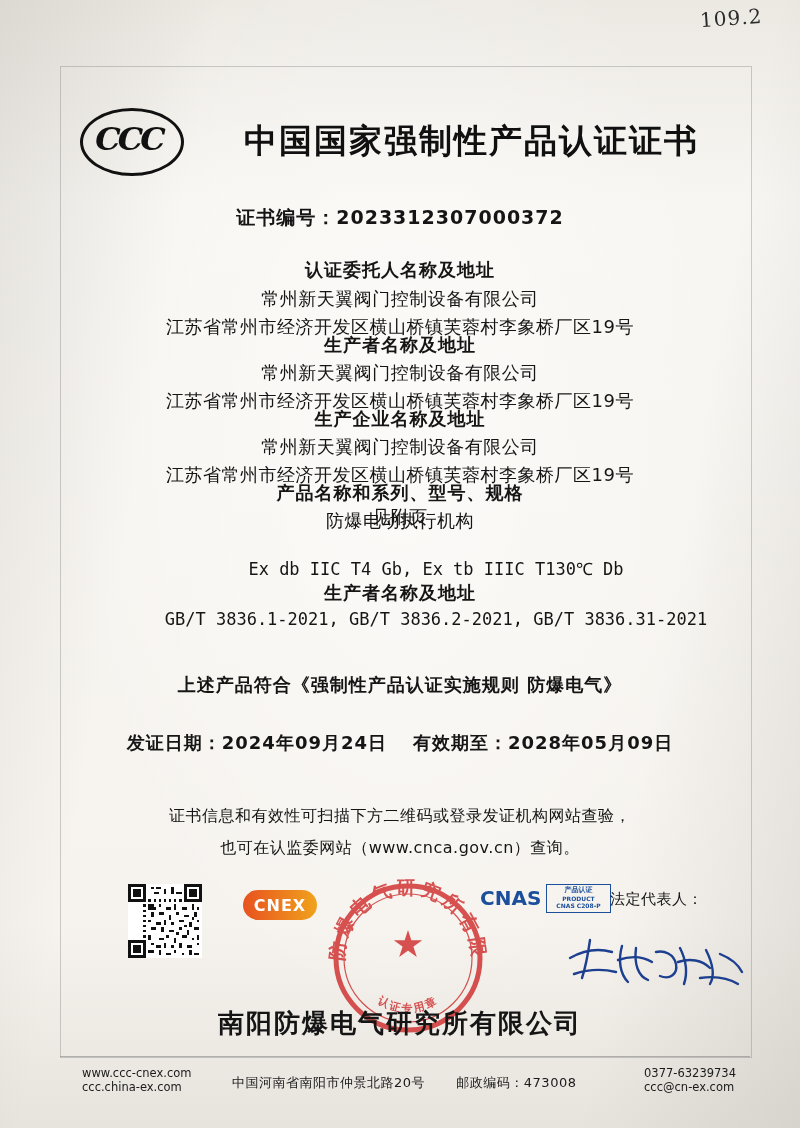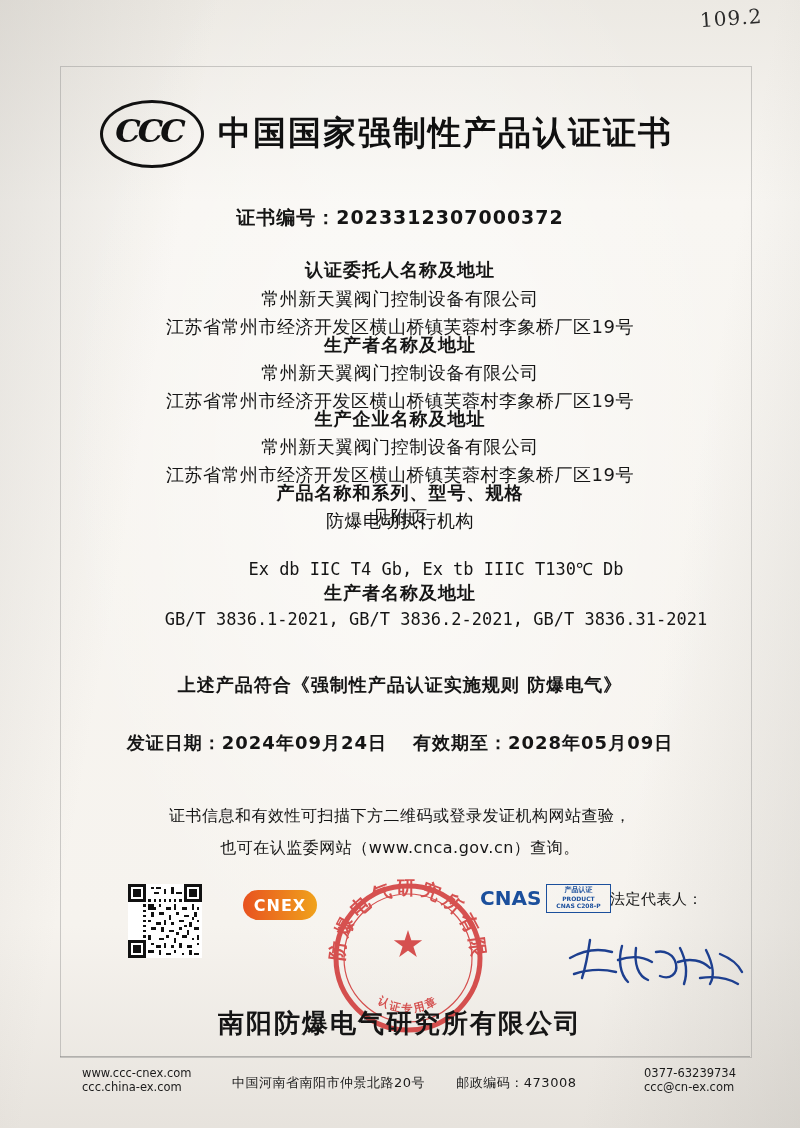--- a/index.html
+++ b/index.html
@@ -45,26 +45,26 @@
     font-size: 20px;
     color: #2b2b2b;
     transform: rotate(-4deg);
     letter-spacing: 1px;
   }
 
   
   #header {
     position: absolute;
     left: 0;
-    top: 100px;
+    top: 108px;
     width: 800px;
     display: flex;
     align-items: center;
     justify-content: flex-start;
-    padding-left: 100px;
+    padding-left: 80px;
     box-sizing: border-box;
   }
   #ccc-logo {
     width: 102px;
     height: 66px;
     position: relative;
     flex: 0 0 auto;
   }
   #ccc-logo .ring {
     position: absolute;
@@ -88,21 +88,21 @@
     font-weight: bold;
     font-style: italic;
     font-size: 32px;
     letter-spacing: -3px;
     color: #111;
   }
   #title {
     font-size: 33px;
     font-weight: bold;
     letter-spacing: 2px;
-    margin-left: 16px;
+    margin-left: 62px;
     white-space: nowrap;
     color: #101010;
   }
 
   .center {
     position: absolute;
     width: 800px;
     text-align: center;
     left: 0;
   }

